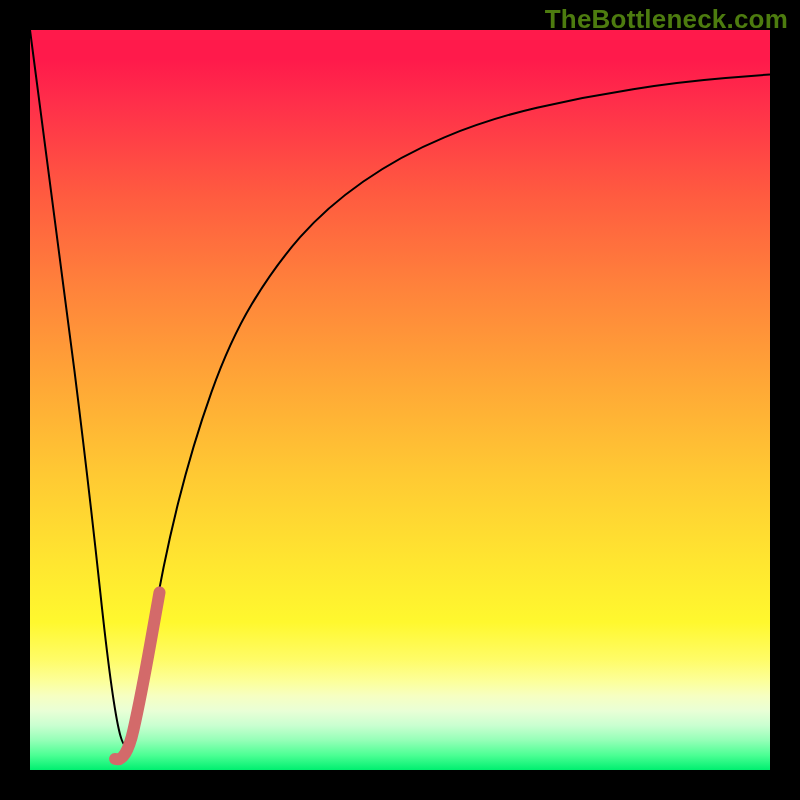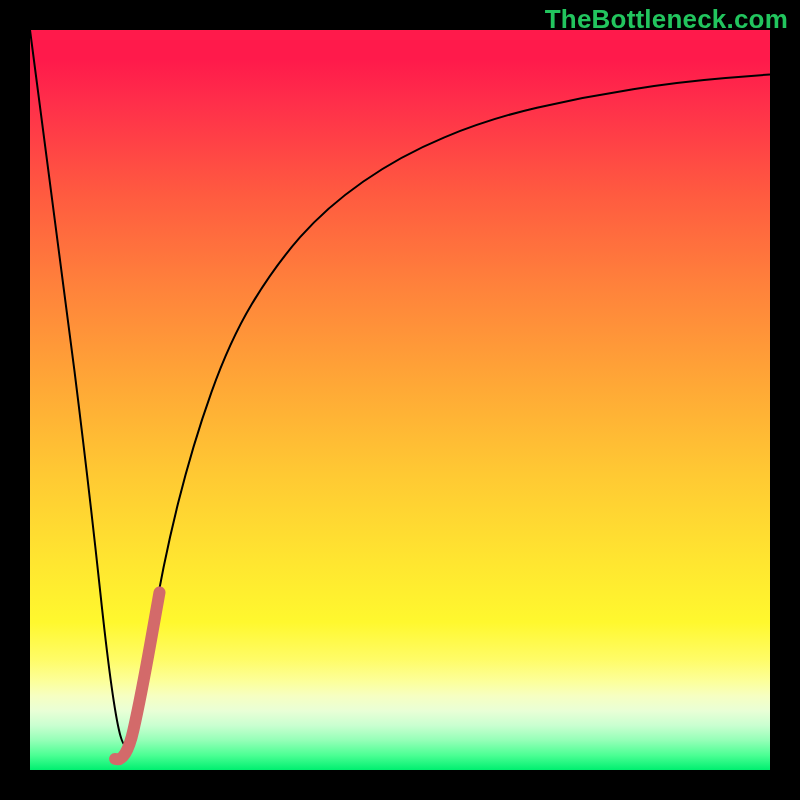--- a/index.html
+++ b/index.html
@@ -14,21 +14,21 @@
   .frame {
     position: relative;
     width: 800px;
     height: 800px;
     background: #000;
   }
   .watermark {
     position: absolute;
     top: 4px;
     right: 12px;
-    color: #22c55e;
+    color: #4d7c0f;
     font-size: 26px;
     font-weight: 600;
     letter-spacing: 0.2px;
     z-index: 5;
   }
   .plot-area {
     position: absolute;
     left: 30px;
     top: 30px;
     width: 740px;

